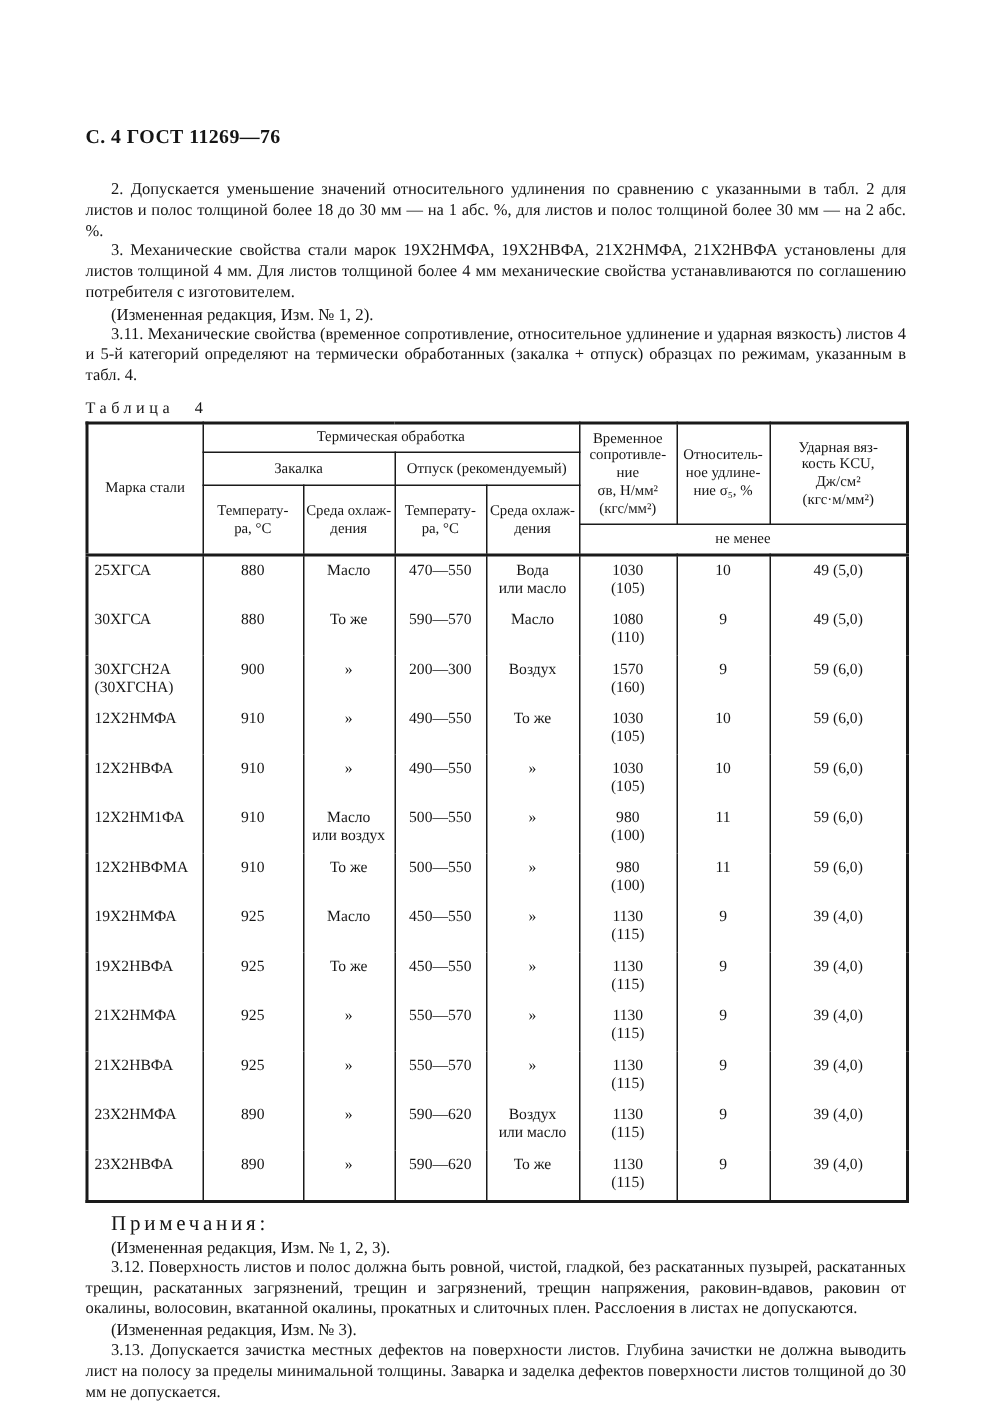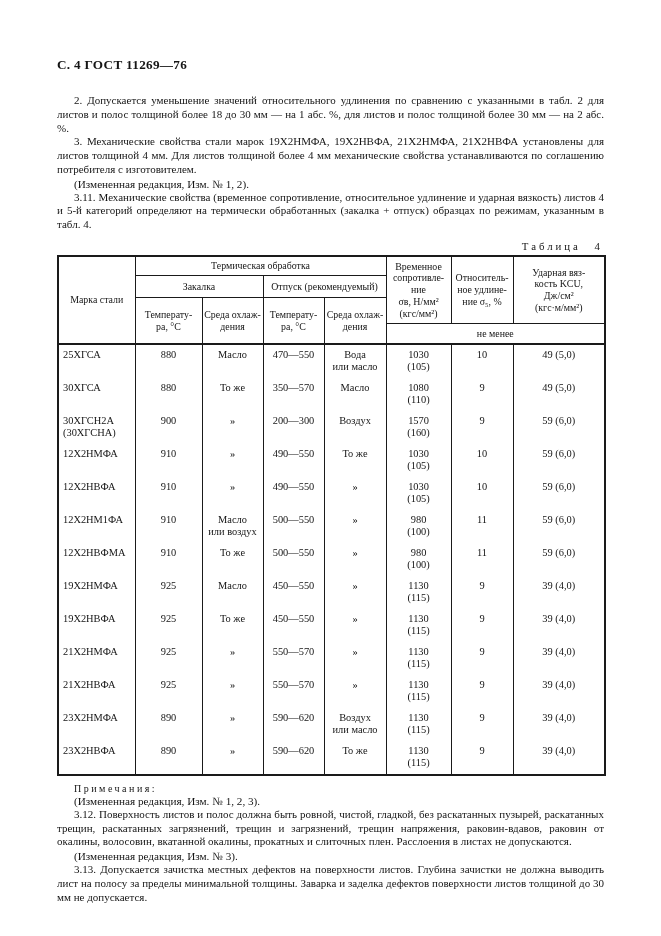--- a/index.html
+++ b/index.html
@@ -1,34 +1,34 @@
 <!DOCTYPE html>
 <html><head>
 <meta charset="utf-8">
 <style>
   html,body{margin:0;padding:0;background:#ffffff;}
   body{width:661px;height:936px;overflow:hidden;
        font-family:"Liberation Serif","DejaVu Serif",serif;color:#151515;}
-  .page{box-sizing:border-box;width:661px;height:924px;padding:57px 57px 0 57px;background:#fff;}
+  .page{box-sizing:border-box;width:661px;height:924px;padding:83px 57px 0 57px;background:#fff;}
   .page-header{font-size:13.2px;font-weight:bold;margin:0 0 21px 0;letter-spacing:0.3px;}
   .para{font-size:11px;line-height:1.25;text-align:justify;text-indent:17px;margin:0;}
   .amend{font-size:11.2px;line-height:1.25;font-weight:normal;text-indent:17px;margin:0;text-align:left;}
-  .table-caption{font-size:10.8px;letter-spacing:3px;word-spacing:8px;text-align:right;margin:8px 1px 3px 0;}
+  .table-caption{font-size:10.8px;letter-spacing:3px;word-spacing:8px;text-align:left;margin:8px 1px 3px 0;}
   table{border-collapse:collapse;width:547px;table-layout:fixed;
         border:2.5px solid #1a1a1a;border-bottom-width:2px;}
   thead{border-bottom:2.5px solid #1a1a1a;}
   th{border:1.5px solid #1a1a1a;font-weight:normal;font-size:9.9px;line-height:1.18;
      text-align:center;vertical-align:middle;padding:2px 1px;white-space:pre-line;}
   tbody td{border-left:1.5px solid #1a1a1a;border-right:1.5px solid #1a1a1a;
      border-top:none;border-bottom:none;font-size:10.4px;line-height:1.17;
      text-align:center;vertical-align:top;padding:4px 2px 2px;height:27px;white-space:pre-line;}
   tbody td.mark{text-align:left;padding-left:4px;margin-left:37px;}
   tr.h1{height:20px;} tr.h2{height:22px;} tr.h3{height:26px;} tr.h4{height:20px;}
   .notes{margin-top:7px;}
-  .notes-label{font-size:10px;text-indent:17px;margin:0;letter-spacing:2.5px;}
+  .notes-label{font-size:14px;text-indent:17px;margin:0;letter-spacing:2.5px;}
 </style>
 </head>
 <body>
 
 <div class="page">
 
   <div class="page-header">С. 4 ГОСТ 11269—76</div>
 
   <p class="para">2. Допускается уменьшение значений относительного удлинения по сравнению с указанными в табл. 2 для листов и полос толщиной более 18 до 30 мм — на 1 абс. %, для листов и полос толщиной более 30 мм — на 2 абс. %.</p>
   <p class="para">3. Механические свойства стали марок 19Х2НМФА, 19Х2НВФА, 21Х2НМФА, 21Х2НВФА установлены для листов толщиной 4 мм. Для листов толщиной более 4 мм механические свойства устанавливаются по соглашению потребителя с изготовителем.</p>
@@ -93,21 +93,21 @@
 или масло</td>
           <td>1030
 (105)</td>
           <td>10</td>
           <td>49 (5,0)</td>
         </tr>
         <tr>
           <td class="mark">30ХГСА</td>
           <td>880</td>
           <td>То же</td>
-          <td>350—570</td>
+          <td>590—570</td>
           <td>Масло</td>
           <td>1080
 (110)</td>
           <td>9</td>
           <td>49 (5,0)</td>
         </tr>
         <tr>
           <td class="mark">30ХГСН2А
 (30ХГСНА)</td>
           <td>900</td>

